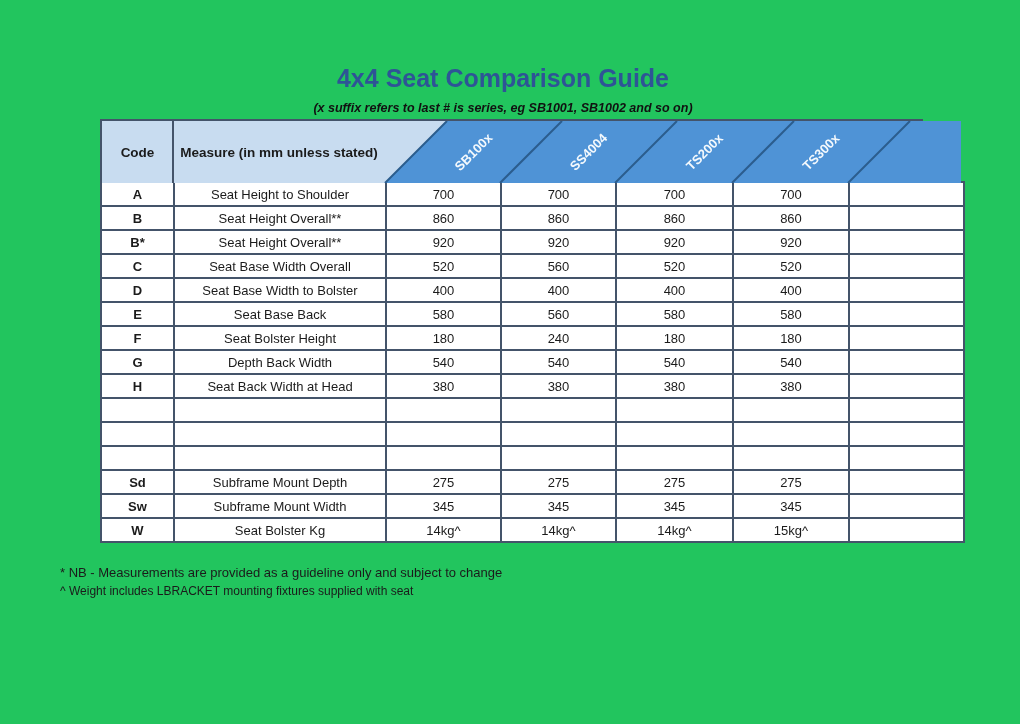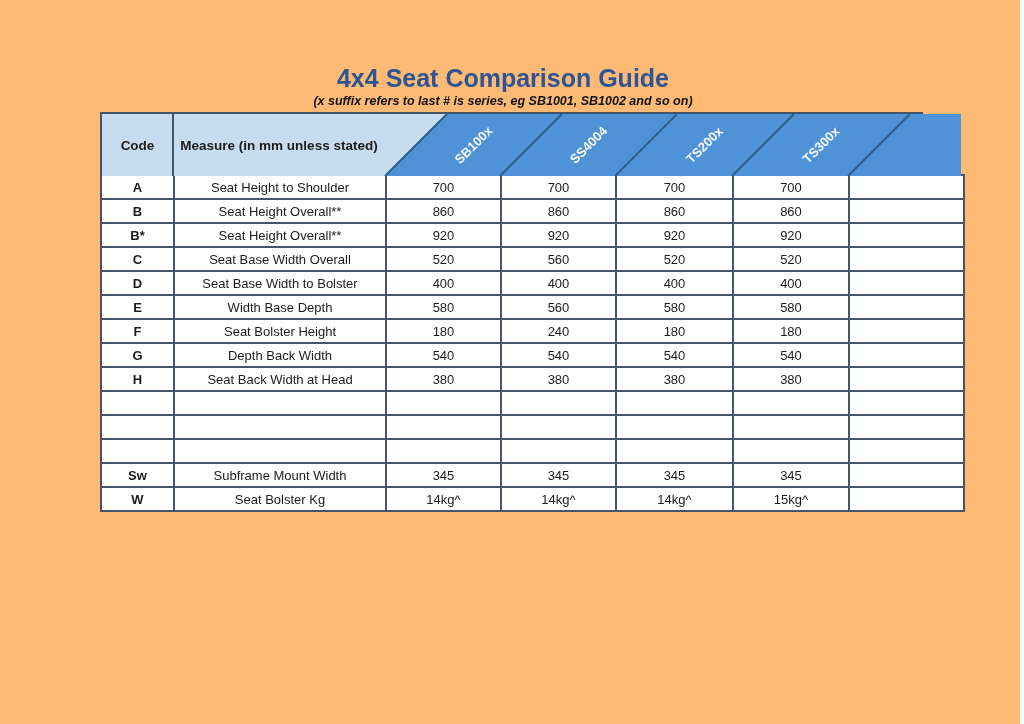--- a/index.html
+++ b/index.html
@@ -1,24 +1,24 @@
 <!DOCTYPE html>
 <html style="--title: #2E5496; --border: #44546A; --header-light: #C8DCF0; --header-blue: #4F93D6; --header-diagonal: #2B5D8E; --text: #1B1B1B;"><head>
 <meta charset="utf-8">
 <style>
   :root{
     --title:#2E5496; --border:#44546A; --header-light:#C8DCF0;
     --header-blue:#4F93D6; --header-diagonal:#2B5D8E; --text:#1B1B1B;
   }
   *{box-sizing:border-box;}
   body{margin:0;background:#ffffff;font-family:"Liberation Sans",sans-serif;}
-  .page{width:1020px;height:724px;background:#fdba74;overflow:hidden;position:relative;}
+  .page{width:1020px;height:724px;background:#22c55e;overflow:hidden;position:relative;}
   .title-wrap{width:1006px;text-align:center;}
   .title{margin:62px 0 0 0;font-size:25px;line-height:32px;font-weight:bold;color:var(--title);}
-  .subtitle{font-size:12.5px;font-weight:600;font-style:italic;color:#111;}
+  .subtitle{margin-top:7px;font-size:12.5px;font-weight:600;font-style:italic;color:#111;}
   .table-area{margin:4px 0 16px 60px;width:863px;padding-left:40px;}
   .thead{height:62px;border:2px solid var(--border);border-bottom:none;}
   .thead svg{display:block;}
   .hdr-light{fill:var(--header-light);}
   .hdr-dark{fill:var(--header-blue);}
   .diag-line{stroke:var(--header-diagonal);stroke-width:2;}
   .vert-line{stroke:var(--border);stroke-width:2;}
   .hdr-text{font-family:"Liberation Sans",sans-serif;font-size:13.5px;font-weight:bold;fill:var(--text);text-anchor:middle;dominant-baseline:central;}
   .hdr-rot{font-family:"Liberation Sans",sans-serif;font-size:13px;font-weight:bold;fill:#F4F9FD;text-anchor:middle;dominant-baseline:central;}
   table{border-collapse:collapse;table-layout:fixed;width:863px;border:2px solid var(--border);}
@@ -109,21 +109,21 @@
             <td class="code">D</td>
             <td>Seat Base Width to Bolster</td>
             <td>400</td>
             <td>400</td>
             <td>400</td>
             <td>400</td>
             <td></td>
           </tr>
           <tr>
             <td class="code">E</td>
-            <td>Width Base Depth</td>
+            <td>Seat Base Back</td>
             <td>580</td>
             <td>560</td>
             <td>580</td>
             <td>580</td>
             <td></td>
           </tr>
           <tr>
             <td class="code">F</td>
             <td>Seat Bolster Height</td>
             <td>180</td>
@@ -171,20 +171,29 @@
           <tr>
             <td class="code"></td>
             <td></td>
             <td></td>
             <td></td>
             <td></td>
             <td></td>
             <td></td>
           </tr>
           <tr>
+            <td class="code">Sd</td>
+            <td>Subframe Mount Depth</td>
+            <td>275</td>
+            <td>275</td>
+            <td>275</td>
+            <td>275</td>
+            <td></td>
+          </tr>
+          <tr>
             <td class="code">Sw</td>
             <td>Subframe Mount Width</td>
             <td>345</td>
             <td>345</td>
             <td>345</td>
             <td>345</td>
             <td></td>
           </tr>
           <tr>
             <td class="code">W</td>
@@ -193,15 +202,17 @@
             <td>14kg^</td>
             <td>14kg^</td>
             <td>15kg^</td>
             <td></td>
           </tr>
         </tbody>
     </table>
   </div>
 
   <div class="footnotes">
+    <div class="fn">* NB - Measurements are provided as a guideline only and subject to change</div>
+    <div class="fn small">^ Weight includes LBRACKET mounting fixtures supplied with seat</div>
   </div>
 
 </div>
 
 </body></html>

